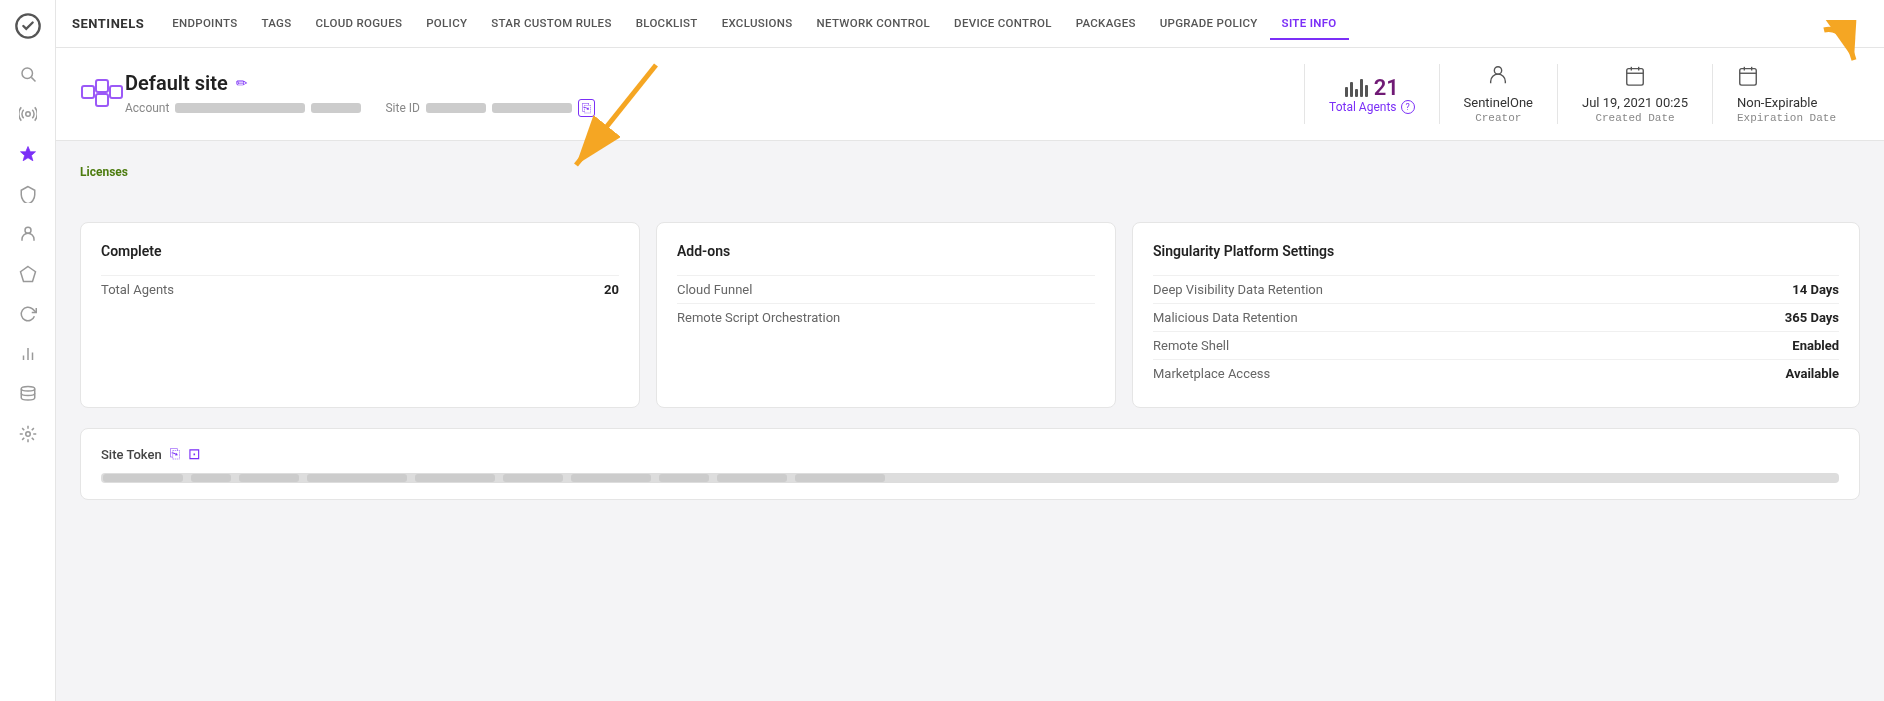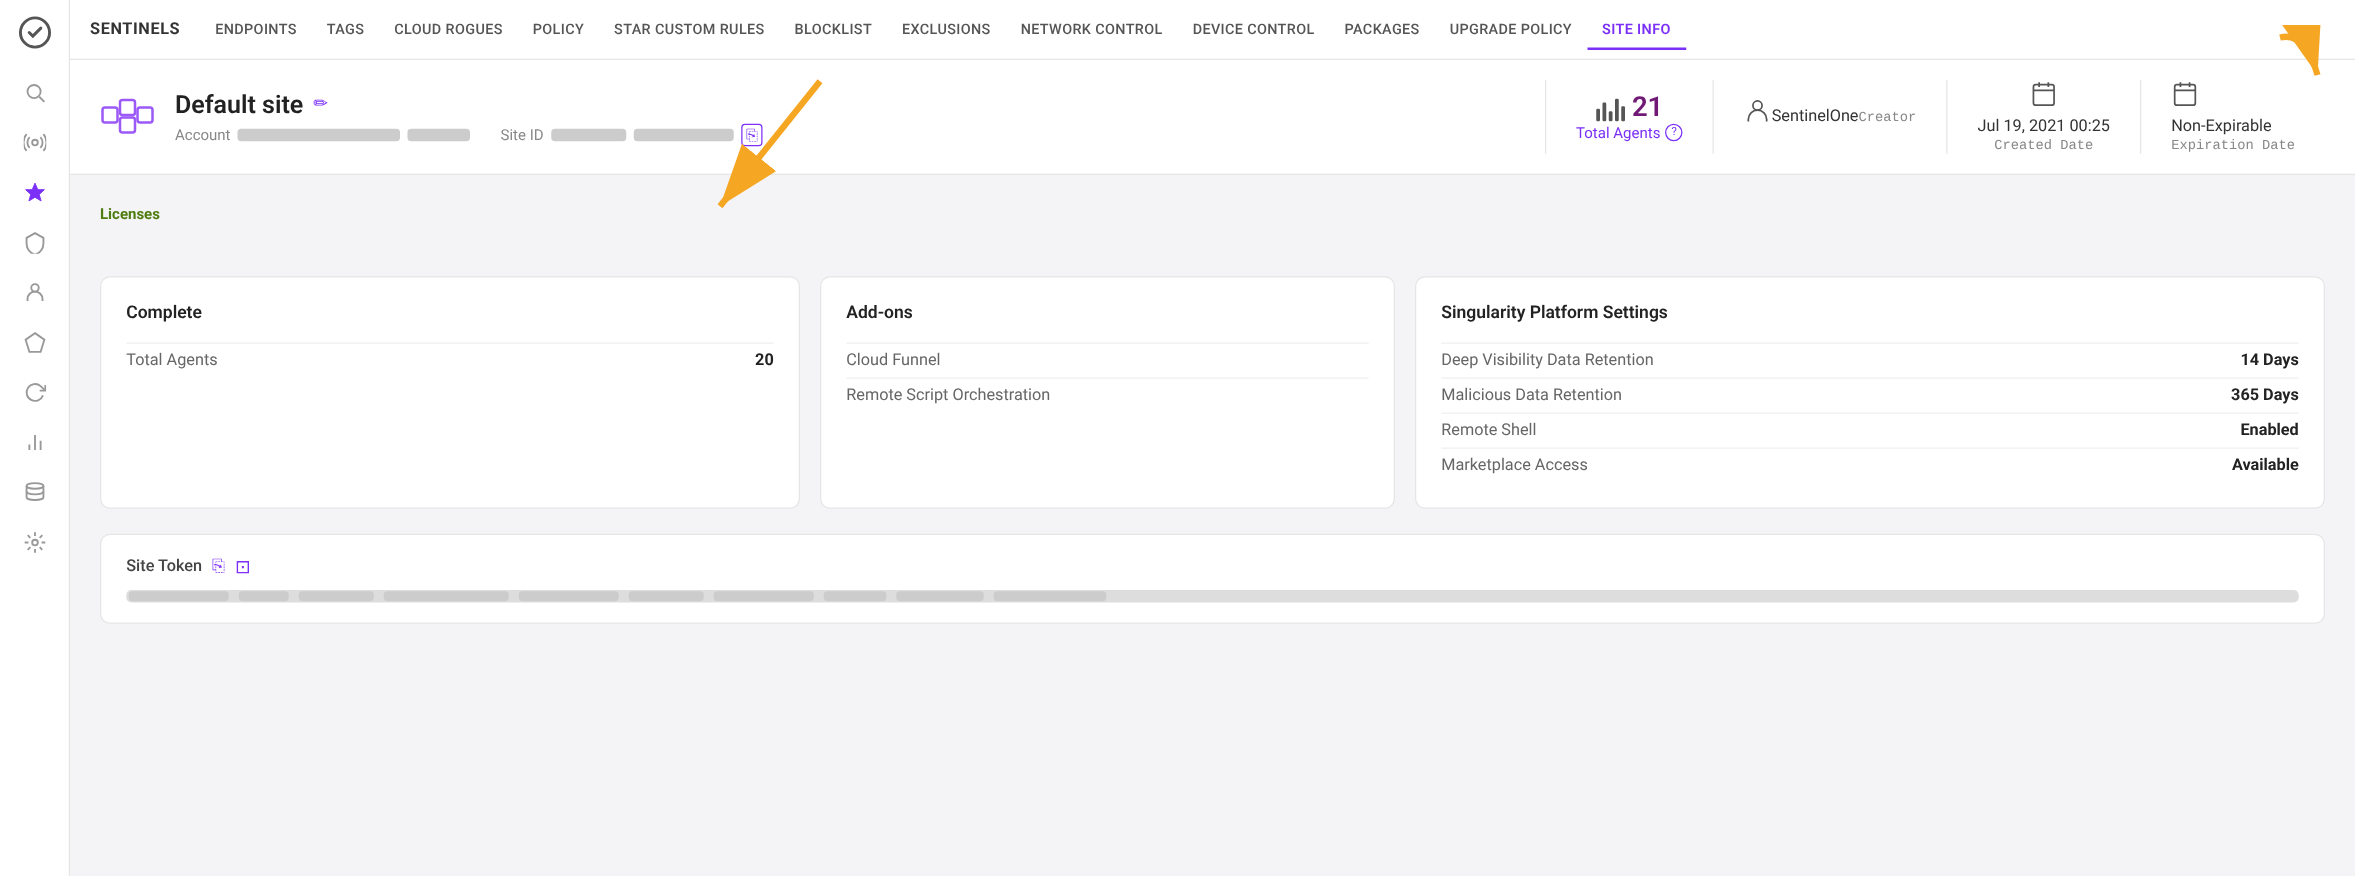--- a/index.html
+++ b/index.html
@@ -94,21 +94,21 @@
       padding: 0;
     }
 
     
     .site-header {
       background: #fff;
       padding: 16px 24px;
       border-bottom: 1px solid #e5e5e5;
       display: flex;
       align-items: center;
-      gap: 16px;
+      gap: 1px;
     }
     .site-icon {
       width: 44px;
       height: 44px;
       display: flex;
       align-items: center;
       justify-content: center;
     }
     .site-name-area {
       display: flex;
@@ -423,21 +423,21 @@
             </span>
             <span>21</span>
           </div>
           <div class="stat-label">
             <span>Total Agents</span>
             <span class="info-icon">?</span>
           </div>
         </div>
 
         <div class="stat-block">
-          <div style="display:flex;align-items:center;">
+          <div style="display:flex;flex-direction:column;align-items:center;">
             <div style="font-size:20px;color:#555;margin-bottom:4px;">
               <svg width="22" height="22" viewBox="0 0 24 24" fill="none" stroke="#555" stroke-width="1.5">
                 <circle cx="12" cy="7" r="4"></circle>
                   <path d="M4 21v-2a8 8 0 0 1 16 0v2"></path>
               </svg>
             </div>
             <div class="stat-text">SentinelOne</div>
             <div class="stat-sub">Creator</div>
           </div>
         </div>

